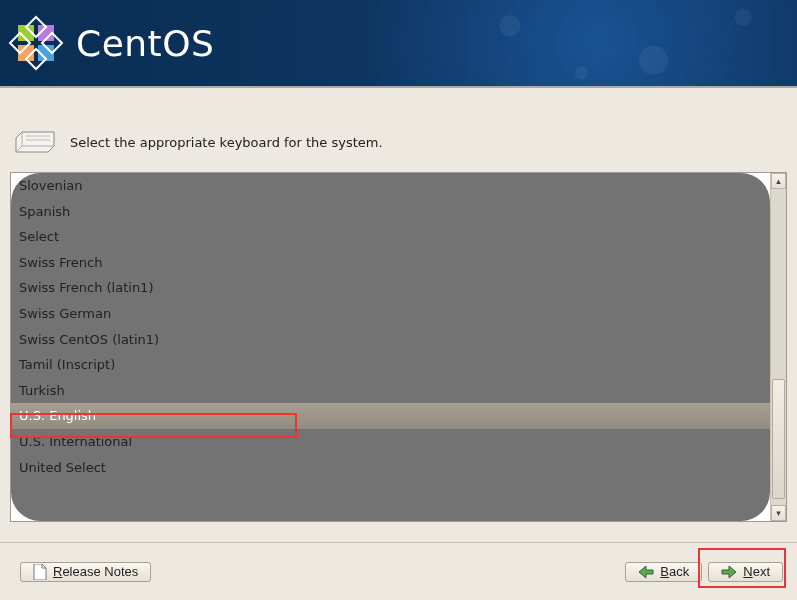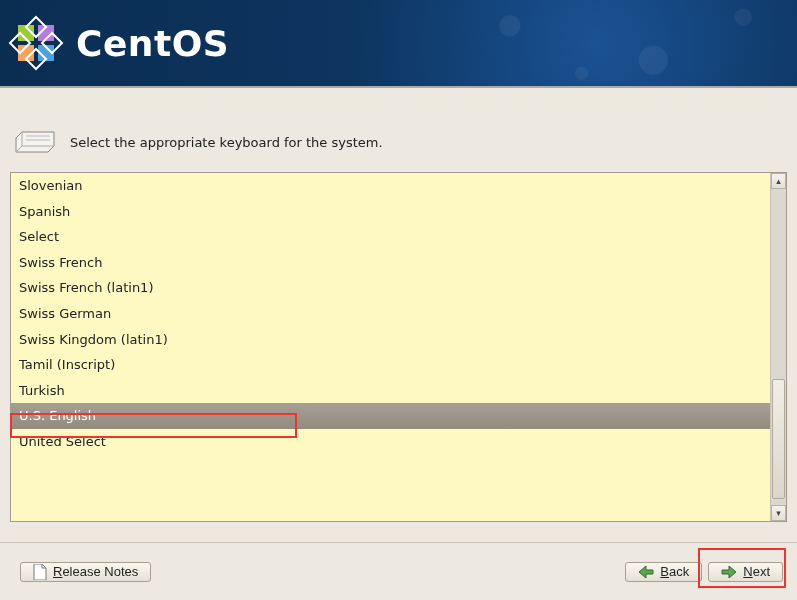--- a/index.html
+++ b/index.html
@@ -35,21 +35,21 @@
     }
     .logo-img {
       width: 56px; height: 56px;
       position: relative;
       margin-right: 12px;
     }
     .logo-img svg { width: 100%; height: 100%; }
     .logo-text {
       color: #fff;
       font-size: 36px;
-      font-weight: bold;
+      font-weight: normal;
       letter-spacing: 0.5px;
     }
     .content {
       padding: 16px 10px 0 10px;
     }
     .instruction-row {
       display: flex;
       align-items: center;
       gap: 14px;
       margin-bottom: 16px;
@@ -67,21 +67,22 @@
     }
     .listbox-wrap {
       display: flex;
       border: 1px solid #a09a91;
       background: #fff;
       height: 350px;
     }
     .listbox {
       flex: 1;
       overflow: hidden;
-      background: #fef9c3;
+      background: #737373;
+      border-radius: 29px;
     }
     .list-item {
       padding: 5px 8px;
       color: #222;
       cursor: pointer;
       line-height: 1.2;
       font-size: 13px;
     }
     .list-item.selected {
       background: linear-gradient(#a69f94, #938b7e);
@@ -196,24 +197,25 @@
   </div>
 
   <div class="listbox-wrap">
     <div class="listbox" id="listbox">
         <div class="list-item">Slovenian</div>
         <div class="list-item">Spanish</div>
         <div class="list-item">Select</div>
         <div class="list-item">Swiss French</div>
         <div class="list-item">Swiss French (latin1)</div>
         <div class="list-item">Swiss German</div>
-        <div class="list-item">Swiss Kingdom (latin1)</div>
+        <div class="list-item">Swiss CentOS (latin1)</div>
         <div class="list-item">Tamil (Inscript)</div>
         <div class="list-item">Turkish</div>
         <div class="list-item selected">U.S. English</div>
+        <div class="list-item">U.S. International</div>
         <div class="list-item">United Select</div>
       </div>
     <div class="scrollbar">
       <div class="scroll-btn">▴</div>
       <div class="scroll-track">
         <div class="scroll-thumb"></div>
       </div>
       <div class="scroll-btn">▾</div>
     </div>
   </div>

